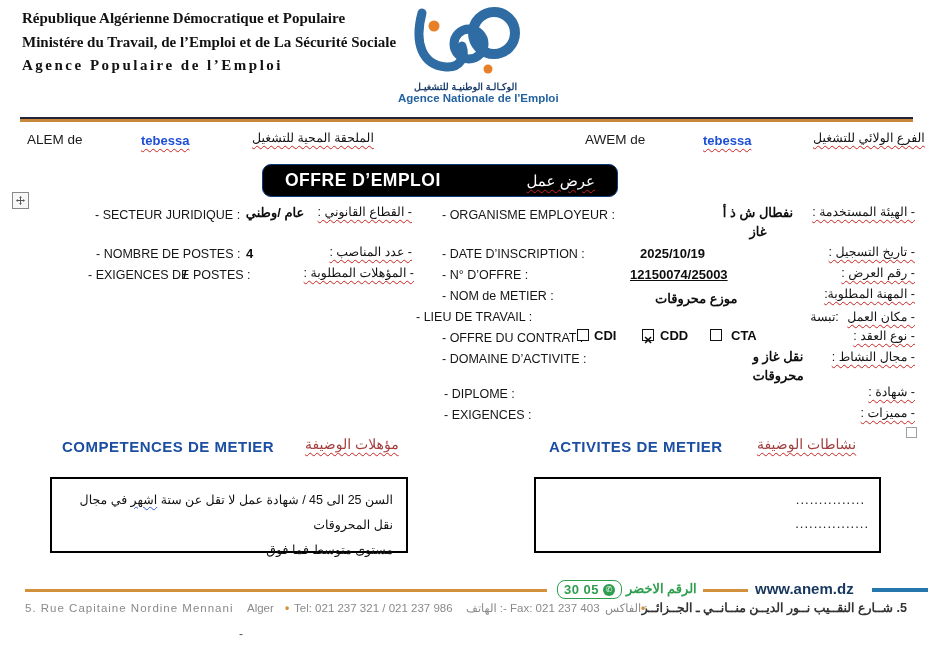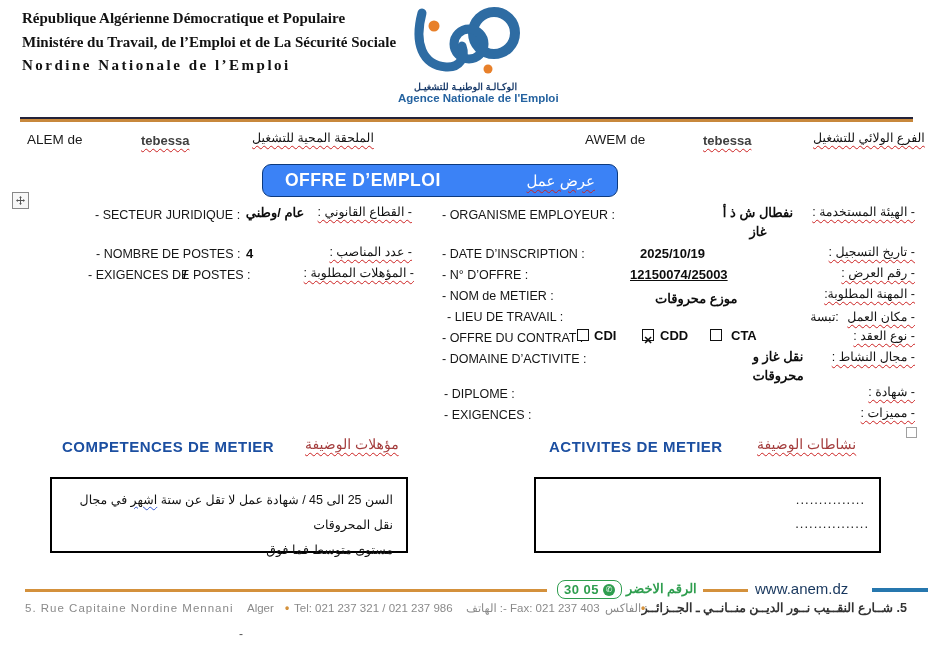--- a/index.html
+++ b/index.html
@@ -9,27 +9,27 @@
   
   .hdr-fr{font-family:"Liberation Serif",serif;font-weight:bold;font-size:15px;color:#121212;white-space:nowrap;}
   .hdr-fr.sp{letter-spacing:2.5px;}
   .hdr-ar{font-weight:bold;font-size:15px;color:#121212;white-space:nowrap;direction:rtl;text-align:right;}
   .logo-ar{font-size:9.5px;color:#1d3f6e;font-weight:bold;text-align:center;direction:rtl;}
   .logo-fr{font-size:11.5px;color:#2563a0;font-weight:bold;text-align:center;white-space:nowrap;}
   .sep-dark{height:2px;background:#23233a;}
   .sep-orange{height:3px;background:#c8883c;}
   
   .plain13{font-size:13.5px;color:#1a1a1a;white-space:nowrap;}
-  .val-bold{font-weight:bold;font-size:13px;color:#404040;white-space:nowrap;}
+  .val-bold{font-weight:bold;font-size:13px;color:#1d4ed8;white-space:nowrap;}
   .wavy-red{text-decoration-line:underline;text-decoration-style:wavy;text-decoration-color:#cc2222;text-decoration-thickness:1px;text-underline-offset:3px;}
   .wavy-blue{text-decoration-line:underline;text-decoration-style:wavy;text-decoration-color:#3355cc;text-decoration-thickness:1px;text-underline-offset:2px;}
   .ar{direction:rtl;unicode-bidi:embed;}
   .ar-label{font-size:12.5px;color:#131313;white-space:nowrap;direction:rtl;}
   
-  .banner{background:#3b82f6;border:1.5px solid #0d3a7d;border-radius:9px;display:flex;align-items:center;justify-content:space-between;padding:0 22px;box-sizing:border-box;}
+  .banner{background:#000000;border:1.5px solid #0d3a7d;border-radius:9px;display:flex;align-items:center;justify-content:space-between;padding:0 22px;box-sizing:border-box;}
   .banner-fr{color:#fff;font-weight:bold;font-size:17.5px;letter-spacing:.5px;white-space:nowrap;}
   .banner-ar{color:#fff;font-size:15px;white-space:nowrap;}
   
   .f-label{font-size:12.5px;color:#151515;white-space:nowrap;}
   .f-val{font-weight:bold;font-size:13px;color:#0d0d0d;white-space:nowrap;}
   .f-val-wrap{font-weight:bold;font-size:13px;color:#0d0d0d;text-align:center;line-height:19px;}
   .underl{text-decoration:underline;}
   .chk{width:12px;height:12px;border:1.8px solid #111;background:#fff;box-sizing:border-box;}
   .chk-lbl{font-weight:bold;font-size:13px;color:#0d0d0d;white-space:nowrap;}
   .chk-x{font-size:11px;font-weight:bold;color:#111;line-height:12px;}
@@ -40,37 +40,37 @@
   .box-right{border-width:2.5px;}
   .box-text{font-size:12.5px;color:#111;line-height:25px;text-align:right;direction:rtl;padding:9px 13px 0 8px;}
   .dots{font-size:13px;color:#222;letter-spacing:1px;text-align:right;direction:ltr;}
   
   .o-line{height:3px;background:#d4913c;}
   .b-line{height:4px;background:#2677ae;}
   .badge{display:flex;align-items:center;gap:4px;border:1.7px solid #2f9e4f;border-radius:8px;padding:0 6px;height:19px;box-sizing:border-box;background:#fff;}
   .badge-num{color:#2f9e4f;font-weight:bold;font-size:13px;letter-spacing:.5px;}
   .badge-phone{width:12px;height:12px;border-radius:50%;background:#2f9e4f;color:#fff;font-size:8px;line-height:12px;text-align:center;}
   .green-ar{color:#2f9e4f;font-weight:bold;font-size:13px;direction:rtl;white-space:nowrap;}
-  .site{color:#17365d;font-weight:normal;font-size:15px;white-space:nowrap;}
+  .site{color:#17365d;font-weight:bold;font-size:15px;white-space:nowrap;}
   .ft-gray{color:#8a8a8a;font-size:11.5px;white-space:nowrap;}
   .ft-gray.sp{letter-spacing:1px;}
   .ft-dot{color:#d4913c;font-weight:bold;font-size:12px;}
   .ft-ar-bold{color:#333;font-weight:bold;font-size:12.5px;direction:rtl;white-space:nowrap;}
   .handle{width:15px;height:15px;border:1px solid #888;background:#f7f7f7;display:flex;align-items:center;justify-content:center;}
   .gray-sq{width:9px;height:9px;border:1px solid #a0a0a0;background:#fff;}
 </style>
 </head>
 <body>
 
 <div class="page">
 
   <div class="abs" style="left:22px;top:10px;">
     <div class="hdr-fr">République Algérienne Démocratique et Populaire</div>
     <div class="hdr-fr" style="margin-top:7px;">Ministére du Travail, de l’Emploi et de La Sécurité Sociale</div>
-    <div class="hdr-fr sp" style="margin-top:6px;">Nordine  Nationale  de  l’Emploi</div>
+    <div class="hdr-fr sp" style="margin-top:6px;">Agence  Populaire  de  l’Emploi</div>
   </div>
 
 
   <div class="abs" style="left:398px;top:3px;width:135px;text-align:center;">
     <svg width="120" height="74" viewBox="0 0 120 74">
       <circle cx="88" cy="30" r="21" fill="none" stroke="#2e6ca3" stroke-width="10"></circle>
       <circle cx="63" cy="41" r="15" fill="none" stroke="#2e6ca3" stroke-width="9"></circle>
       <path d="M16,10 C8,40 16,62 40,64 C54,65 60,54 56,43" fill="none" stroke="#2e6ca3" stroke-width="9" stroke-linecap="round"></path>
       <circle cx="28" cy="23" r="5.5" fill="#e8802a"></circle>
       <circle cx="82" cy="66" r="4.5" fill="#e8802a"></circle>
@@ -121,21 +121,21 @@
   <div class="abs ar-label wavy-red" style="right:18px;top:244px;">- تاريخ التسجيل :</div>
 
   <div class="abs f-label" style="left:442px;top:268px;">- N° D’OFFRE :</div>
   <div class="abs f-val underl" style="left:630px;top:267px;">12150074/25003</div>
   <div class="abs ar-label wavy-red" style="right:18px;top:265px;">- رقم العرض :</div>
 
   <div class="abs f-label" style="left:442px;top:289px;">- NOM de METIER :</div>
   <div class="abs f-val ar" style="left:655px;top:291px;">موزع محروقات</div>
   <div class="abs ar-label wavy-red" style="right:18px;top:286px;">- المهنة المطلوبة:</div>
 
-  <div class="abs f-label" style="left:447px;top:310px;">- LIEU DE TRAVAIL :</div>
+  <div class="abs f-label" style="left:416px;top:310px;">- LIEU DE TRAVAIL :</div>
   <div class="abs ar" style="right:18px;top:307px;white-space:nowrap;">
     <span class="ar-label wavy-red">- مكان العمل</span>
     <span class="ar-label" style="margin-right:4px;">:تبسة</span>
   </div>
 
   <div class="abs f-label" style="left:442px;top:331px;">- OFFRE DU CONTRAT :</div>
   <div class="abs chk" style="left:577px;top:329px;"></div>
   <div class="abs chk-lbl" style="left:594px;top:328px;">CDI</div>
   <div class="abs chk" style="left:642px;top:329px;text-align:center;"><span class="chk-x">✕</span></div>
   <div class="abs chk-lbl" style="left:660px;top:328px;">CDD</div>

